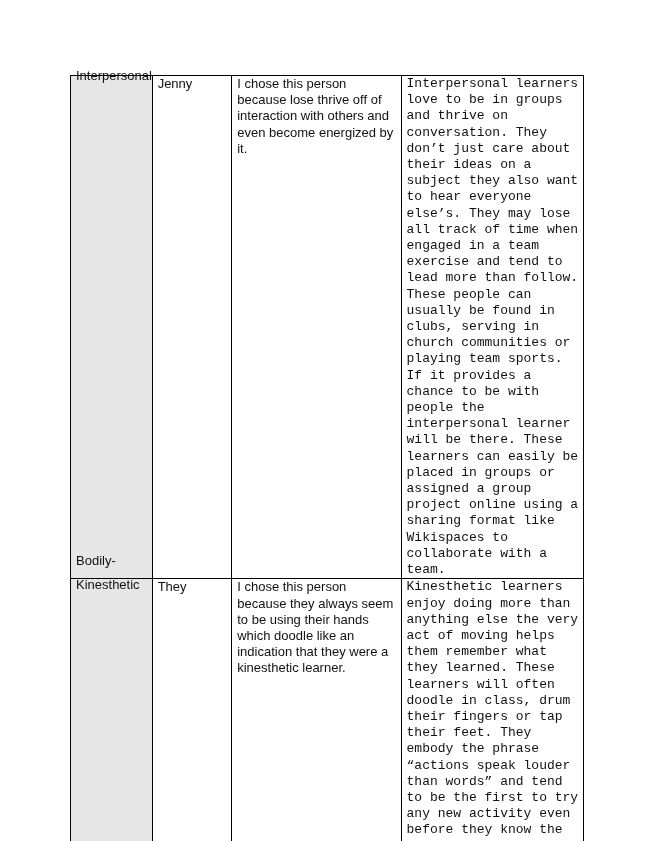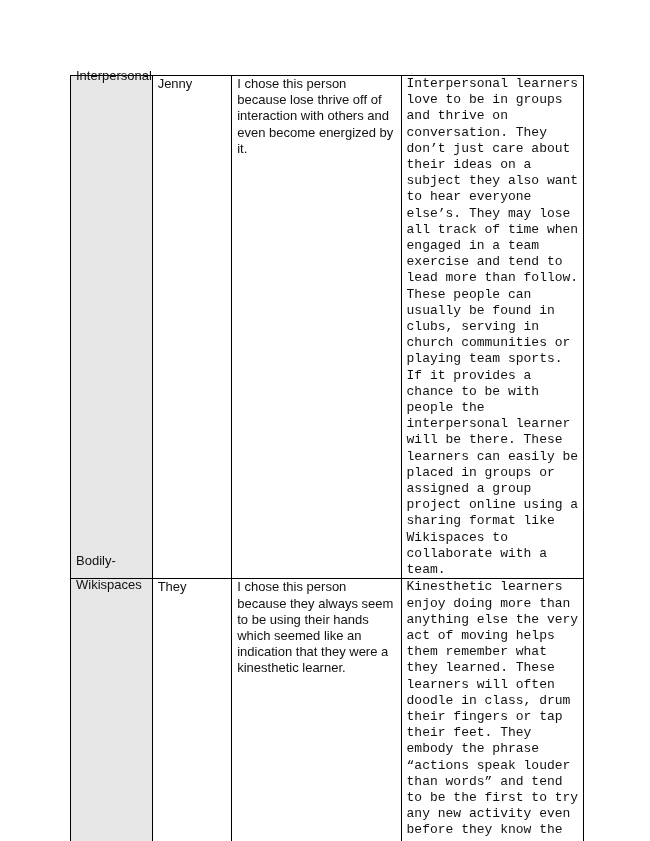--- a/index.html
+++ b/index.html
@@ -40,28 +40,28 @@
           <span class="cell-text">I chose this person because lose thrive off of interaction with others and even become energized by it.</span>
         </td>
         <td class="c-desc">
           <span class="cell-text">Interpersonal learners love to be in groups and thrive on conversation. They don’t just care about their ideas on a subject they also want to hear everyone else’s. They may lose all track of time when engaged in a team exercise and tend to lead more than follow. These people can usually be found in clubs, serving in church communities or playing team sports. If it provides a chance to be with people the interpersonal learner will be there. These learners can easily be placed in groups or assigned a group project online using a sharing format like Wikispaces to collaborate with a team.</span>
         </td>
       </tr>
       <tr class="row2">
         <td class="c-intel">
           <span class="intel-multi">
             <span>Bodily-</span>
-            <span>Wikispaces</span>
+            <span>Kinesthetic</span>
           </span>
         </td>
         <td class="c-name">
           <span class="cell-text">They</span>
         </td>
         <td class="c-reason">
-          <span class="cell-text">I chose this person because they always seem to be using their hands which seemed like an indication that they were a kinesthetic learner.</span>
+          <span class="cell-text">I chose this person because they always seem to be using their hands which doodle like an indication that they were a kinesthetic learner.</span>
         </td>
         <td class="c-desc">
           <span class="cell-text">Kinesthetic learners enjoy doing more than anything else the very act of moving helps them remember what they learned. These learners will often doodle in class, drum their fingers or tap their feet. They embody the phrase “actions speak louder than words” and tend to be the first to try any new activity even before they know the rules or have read the instructions. These students are great candidates for energizer activities. These brief action oriented activities can be found online and used in-between each subject to keep them engaged and focused.</span>
         </td>
       </tr>
     </tbody>
   </table>
 </div>
 
 </body></html>

